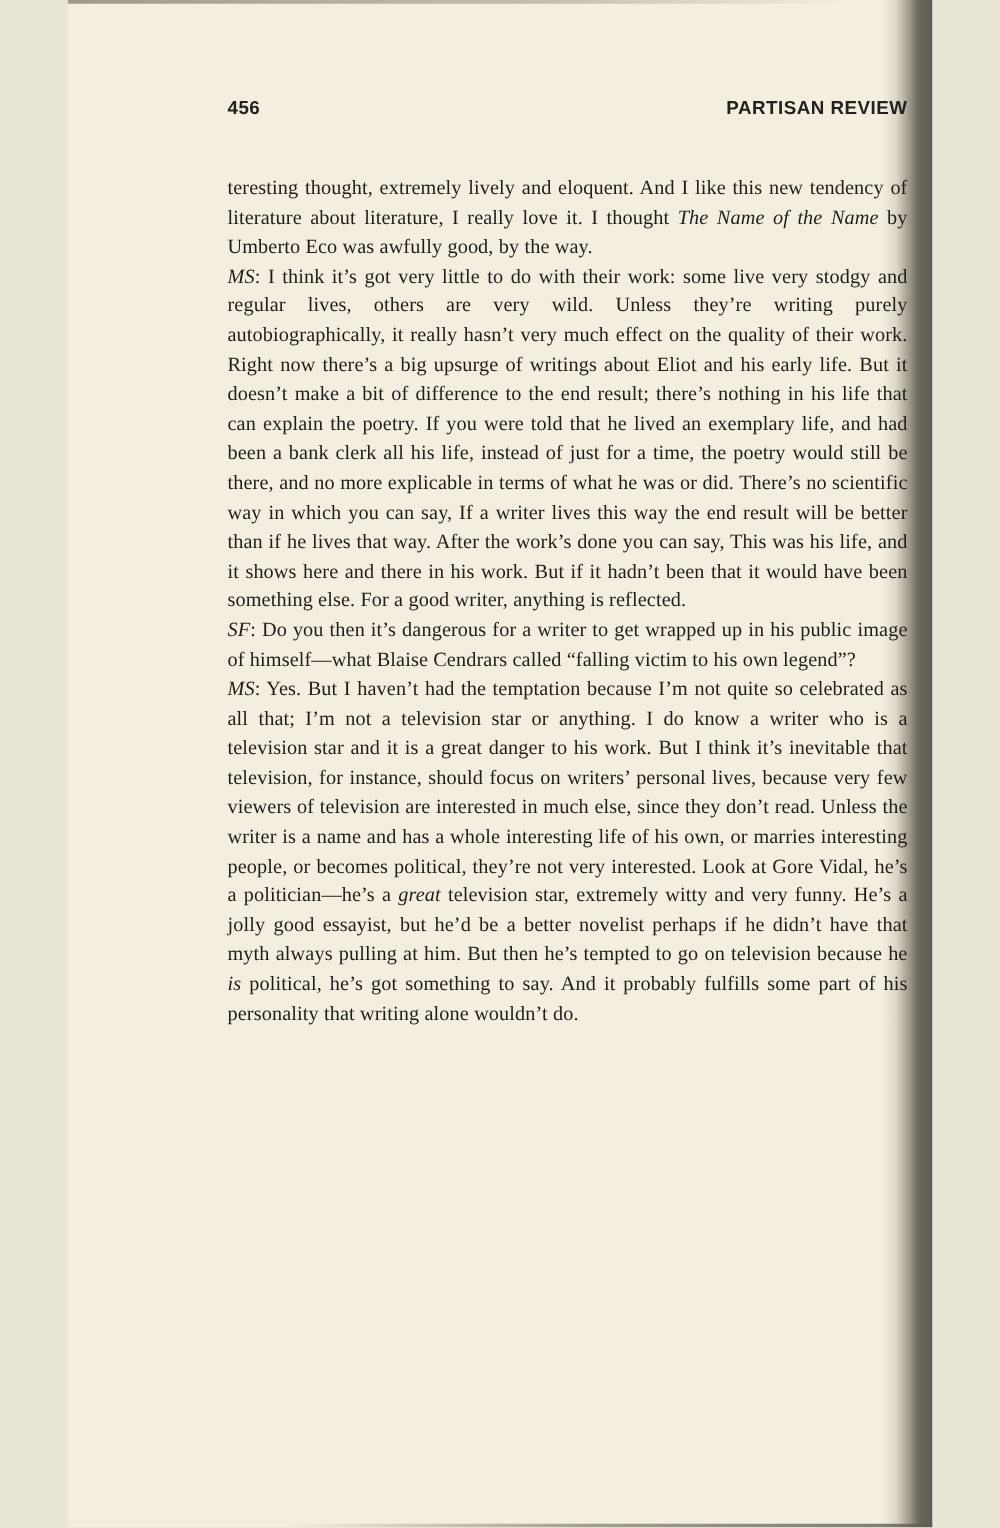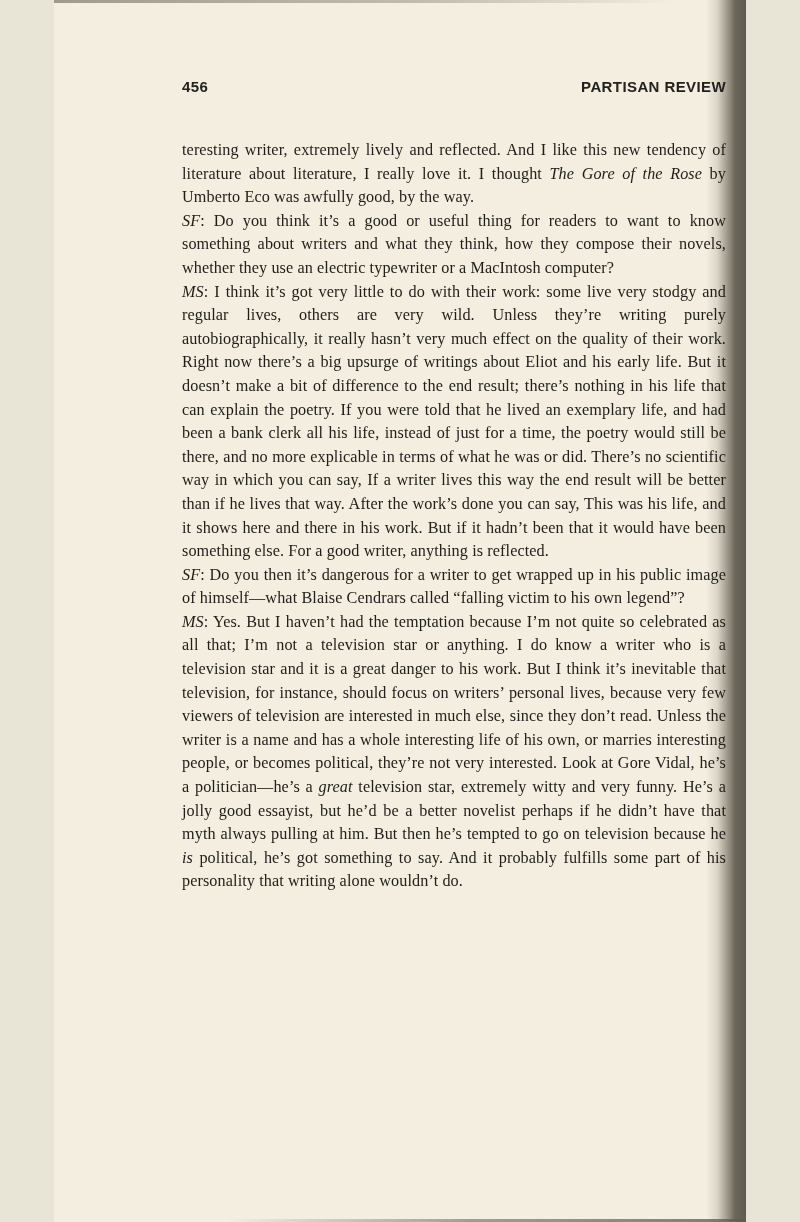--- a/index.html
+++ b/index.html
@@ -79,20 +79,19 @@
   <div class="edge-right"></div>
   <div class="edge-bottom"></div>
 
   <div class="page-inner">
     <div class="page-header">
       <span>456</span>
       <span>PARTISAN REVIEW</span>
     </div>
 
     <div class="page-body">
-        <p><span>teresting writer, extremely lively and reflected. And I like this new tendency of literature about literature, I really love it. I thought </span><em>The Gore of the Rose</em><span> by Umberto Eco was awfully good, by the way.</span></p>
-        <p><em>SF</em><span>: Do you think it’s a good or useful thing for readers to want to know something about writers and what they think, how they compose their novels, whether they use an electric typewriter or a MacIntosh computer?</span></p>
+        <p><span>teresting thought, extremely lively and eloquent. And I like this new tendency of literature about literature, I really love it. I thought </span><em>The Name of the Name</em><span> by Umberto Eco was awfully good, by the way.</span></p>
         <p><em>MS</em><span>: I think it’s got very little to do with their work: some live very stodgy and regular lives, others are very wild. Unless they’re writing purely autobiographically, it really hasn’t very much effect on the quality of their work. Right now there’s a big upsurge of writings about Eliot and his early life. But it doesn’t make a bit of difference to the end result; there’s nothing in his life that can explain the poetry. If you were told that he lived an exemplary life, and had been a bank clerk all his life, instead of just for a time, the poetry would still be there, and no more explicable in terms of what he was or did. There’s no scientific way in which you can say, If a writer lives this way the end result will be better than if he lives that way. After the work’s done you can say, This was his life, and it shows here and there in his work. But if it hadn’t been that it would have been something else. For a good writer, anything is reflected.</span></p>
         <p><em>SF</em><span>: Do you then it’s dangerous for a writer to get wrapped up in his public image of himself—what Blaise Cendrars called “falling victim to his own legend”?</span></p>
         <p><em>MS</em><span>: Yes. But I haven’t had the temptation because I’m not quite so celebrated as all that; I’m not a television star or anything. I do know a writer who is a television star and it is a great danger to his work. But I think it’s inevitable that television, for instance, should focus on writers’ personal lives, because very few viewers of television are interested in much else, since they don’t read. Unless the writer is a name and has a whole interesting life of his own, or marries interesting people, or becomes political, they’re not very interested. Look at Gore Vidal, he’s a politician—he’s a </span><em>great</em><span> television star, extremely witty and very funny. He’s a jolly good essayist, but he’d be a better novelist perhaps if he didn’t have that myth always pulling at him. But then he’s tempted to go on television because he </span><em>is</em><span> political, he’s got something to say. And it probably fulfills some part of his personality that writing alone wouldn’t do.</span></p>
       </div>
   </div>
 </div>
 
 </body></html>

